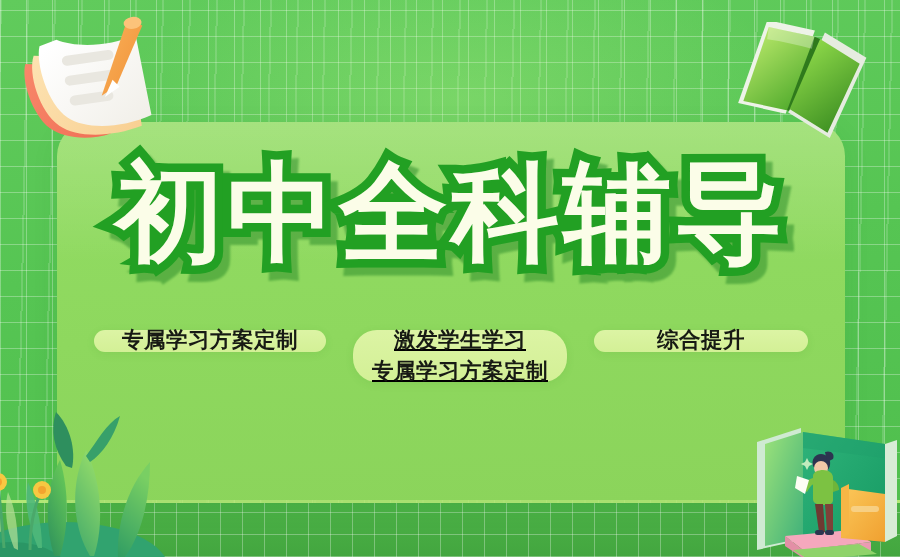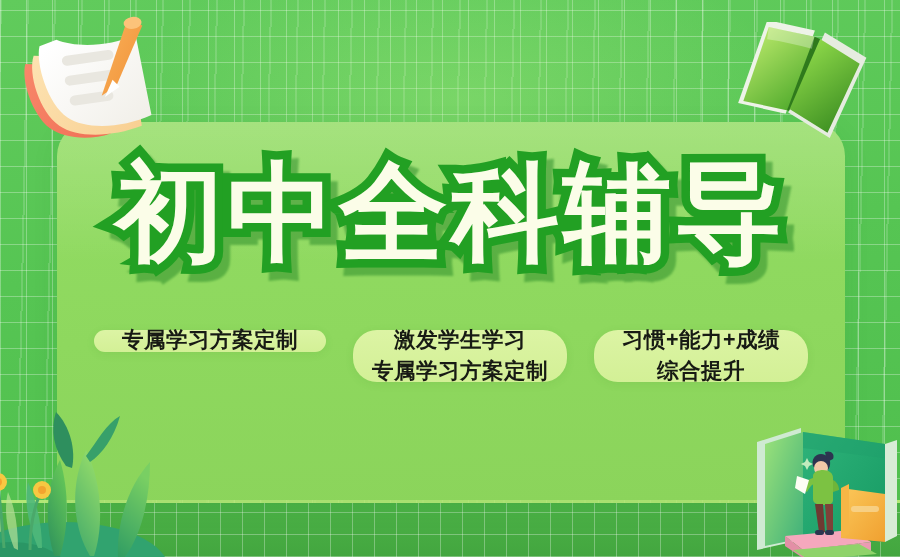--- a/index.html
+++ b/index.html
@@ -90,21 +90,21 @@
     display:flex;justify-content:center;align-items:flex-start;gap:27px;
   }
   .fbox{
     background:linear-gradient(180deg,#dcf4a4 0%,#d3f096 100%);
     border-radius:24px;
     display:flex;flex-direction:column;align-items:center;justify-content:center;
     gap:9px;
     box-shadow:0 2px 8px rgba(60,140,40,.10);
   }
   .fbox.w1{width:232px;}
-  .fbox.w2{width:214px;}
+  .fbox.w2{width:214px;text-decoration:underline;}
   .fbox.w3{width:214px;}
   .fline{
     color:#171a14;font-size:21.5px;font-weight:700;
     letter-spacing:.5px;white-space:nowrap;line-height:1;
   }
 
   
   .deco{position:absolute;pointer-events:none;}
   .deco-notepad{left:6px;top:14px;width:160px;height:140px;}
   .deco-book{left:728px;top:22px;width:150px;height:125px;}
@@ -138,21 +138,20 @@
 
   <div class="features">
     <div class="fbox w1">
       <div class="fline">专属学习方案定制</div>
     </div>
     <div class="fbox w2">
       <div class="fline">激发学生学习</div>
       <div class="fline">专属学习方案定制</div>
     </div>
     <div class="fbox w3">
-      <div class="fline">习惯+能力+成绩</div>
       <div class="fline">综合提升</div>
     </div>
   </div>
 
   <div class="deco deco-notepad">
     <svg viewBox="0 0 160 140" width="160" height="140">
       <defs>
         <linearGradient id="gRed" x1="0" y1="0" x2="1" y2="1">
           <stop offset="0" stop-color="#f8876a"></stop>
             <stop offset="1" stop-color="#ef6f55"></stop>

